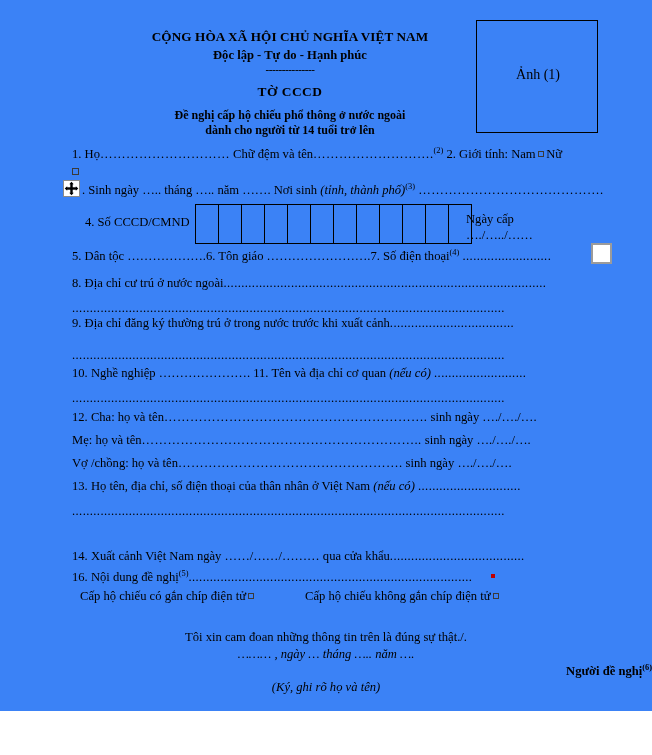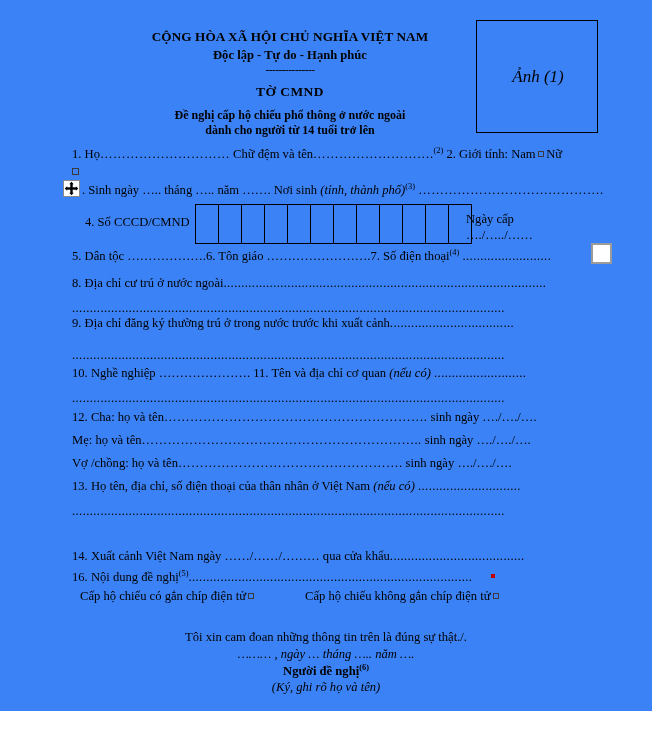--- a/index.html
+++ b/index.html
@@ -95,22 +95,21 @@
     height: 113px;
     border: 1px solid #000000;
     box-sizing: border-box;
   }
   .photo-label {
     position: absolute;
     left: 0;
     top: 46px;
     width: 122px;
     text-align: center;
-    font-size: 17px;
-    font-style: italic;
+    font-size: 14px;
   }
 
   
   .row {
     position: absolute;
     font-size: 12.6px;
     white-space: nowrap;
     line-height: 1.1;
   }
   .dots {
@@ -198,33 +197,33 @@
   
   .ft {
     position: absolute;
     width: 652px;
     text-align: center;
     font-size: 12.6px;
     white-space: nowrap;
   }
   .ft-commit { top: 630px; left: 0; }
   .ft-date   { top: 647px; left: 0; font-style: italic; }
-  .ft-signer { top: 663px; left: 0; font-weight: bold; }
+  .ft-signer { top: 663px; left: 0; font-weight: bold; text-align: right; }
   .ft-note   { top: 680px; left: 0; font-style: italic; }
 </style>
 </head>
 <body>
 
 <div id="page">
 
   <div class="header-wrap">
     <div class="hdr-nation">CỘNG HÒA XÃ HỘI CHỦ NGHĨA VIỆT NAM</div>
     <div class="hdr-motto">Độc lập - Tự do - Hạnh phúc</div>
     <div class="hdr-rule">---------------</div>
-    <div class="hdr-title">TỜ CMND</div>
+    <div class="hdr-title">TỜ CCCD</div>
     <div class="hdr-sub1">Đề nghị cấp hộ chiếu phổ thông ở nước ngoài</div>
     <div class="hdr-sub2">dành cho người từ 14 tuổi trở lên</div>
   </div>
 
   <div class="photo-box">
     <div class="photo-label">Ảnh (1)</div>
   </div>
 
   <div class="row" style="left:72px; top:146px;">
     <span>1. Họ</span><span class="dots">…………………………</span>

